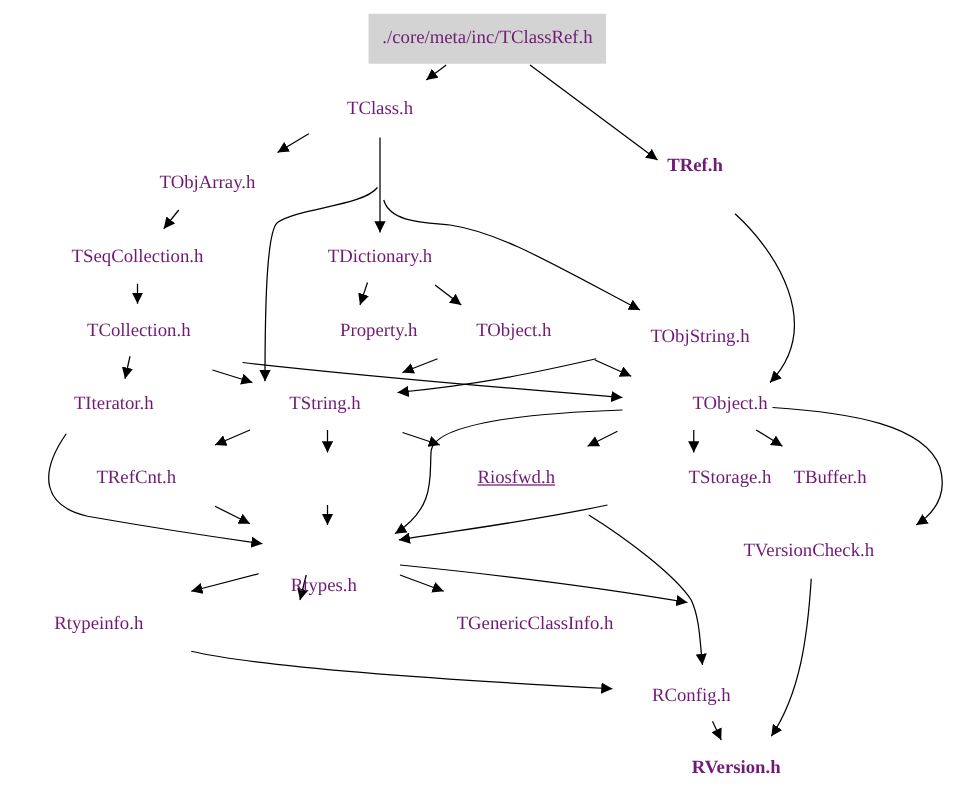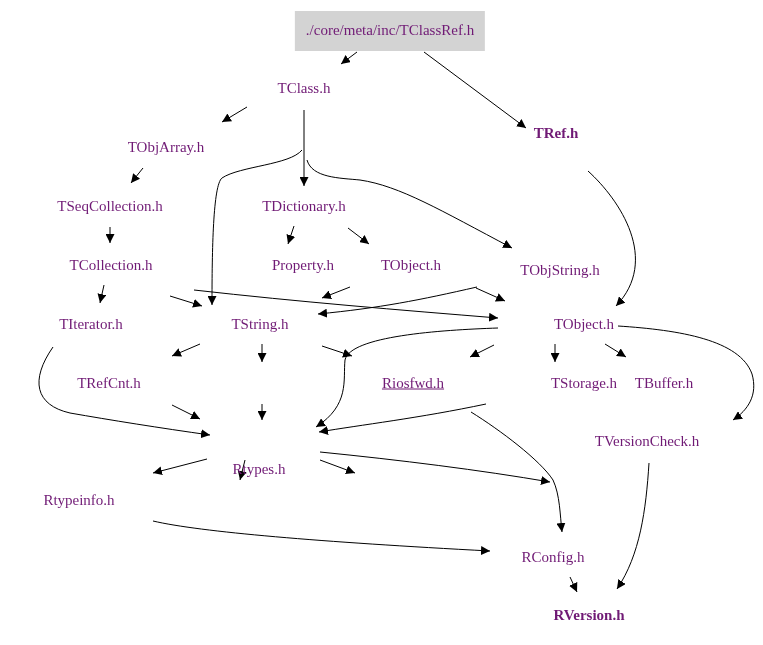--- a/index.html
+++ b/index.html
@@ -81,15 +81,16 @@
   <div class="node" style="left:91px; top:324px;">TIterator.h</div>
   <div class="node" style="left:260px; top:324px;">TString.h</div>
   <div class="node" style="left:556px; top:324px;margin-left:28px;">TObject.h</div>
   <div class="node" style="left:109px; top:383px;">TRefCnt.h</div>
   <div class="node" style="left:413px; top:383px;text-decoration:underline;">Riosfwd.h</div>
   <div class="node" style="left:568px; top:383px;margin-left:16px;">TStorage.h</div>
   <div class="node" style="left:664px; top:383px;">TBuffer.h</div>
   <div class="node" style="left:259px; top:441px;margin-top:28px;">Rtypes.h</div>
   <div class="node" style="left:647px; top:441px;">TVersionCheck.h</div>
   <div class="node" style="left:79px; top:500px;">Rtypeinfo.h</div>
+  <div class="node" style="left:428px; top:500px;">TGenericClassInfo.h</div>
   <div class="node" style="left:553px; top:557px;">RConfig.h</div>
   <div class="node" style="left:589px; top:615px;font-weight:bold;">RVersion.h</div>
 </div>
 
 </body></html>

